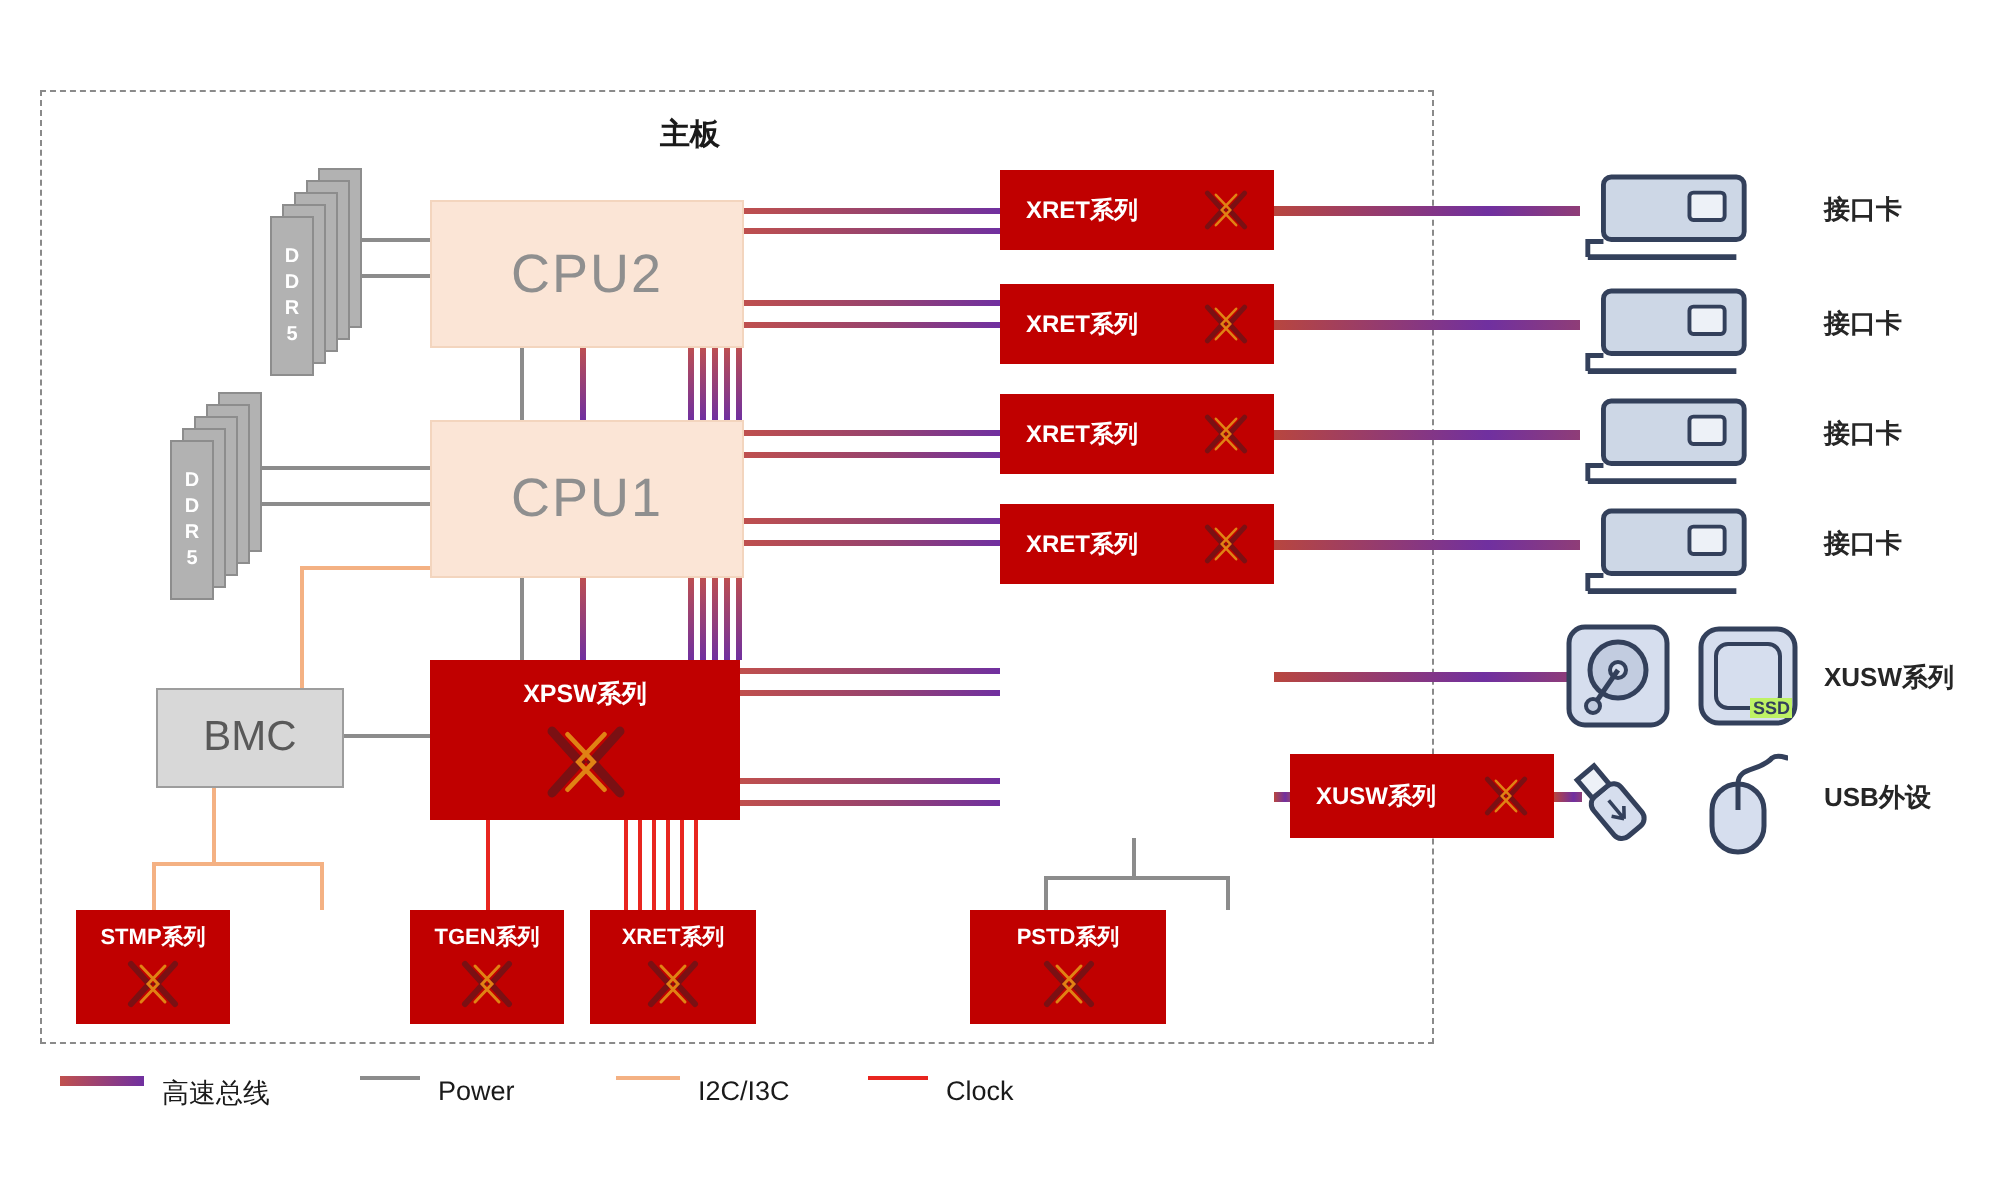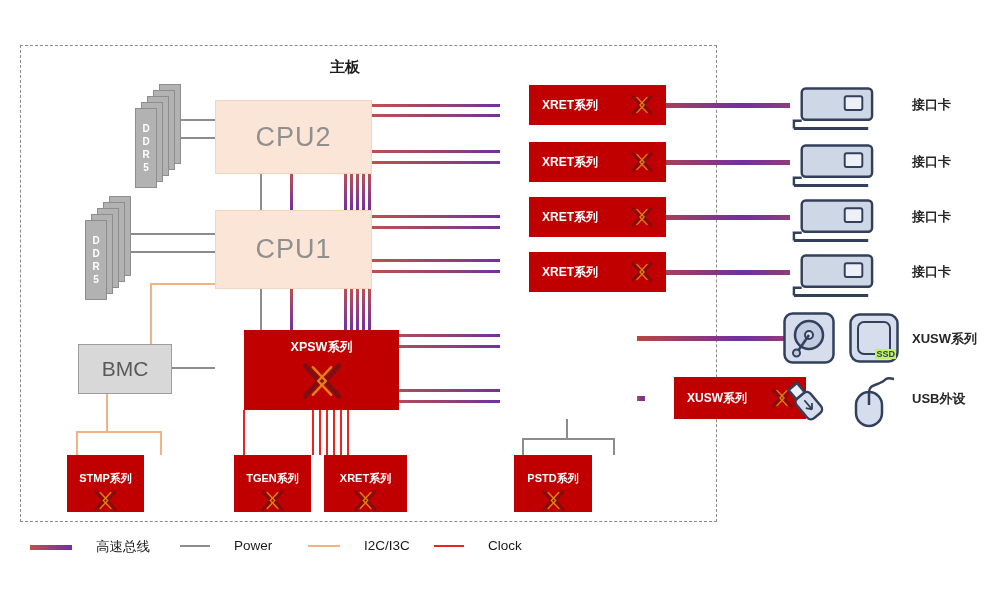--- a/index.html
+++ b/index.html
@@ -10,24 +10,24 @@
   .board-border{position:absolute;left:20px;top:45px;width:695px;height:475px;
                 border:1px dashed #8a8a8a;}
   .board-title{position:absolute;left:305px;top:58px;width:80px;text-align:center;
                font-size:15px;font-weight:600;color:#1a1a1a;}
   
   .cpu{position:absolute;background:#FBE5D6;border:1px solid #F3D5BE;color:#8F8F8F;
        display:flex;align-items:center;justify-content:center;font-size:27px;letter-spacing:1px;}
   .bmc{position:absolute;background:#D8D8D8;border:1px solid #9d9d9d;color:#595959;
        display:flex;align-items:center;justify-content:center;font-size:21px;font-weight:500;}
   
-  .chip{position:absolute;background:#C00000;color:#fff;font-weight:bold;margin-left:29px;}
+  .chip{position:absolute;background:#C00000;color:#fff;font-weight:bold;}
   .chip-mid{display:flex;align-items:center;justify-content:space-between;
             padding:0 10px 0 13px;font-size:12px;}
-  .chip-bottom{display:flex;flex-direction:column;align-items:center;padding-top:16px;
+  .chip-bottom{display:flex;flex-direction:column;align-items:center;padding-top:6px;
                font-size:11px;}
   .chip-big{display:flex;flex-direction:column;align-items:center;padding-top:9px;
             font-size:12.5px;gap:5px;}
   .logo-s{width:28px;height:22px;flex:0 0 auto;}
   .logo-b{width:33px;height:26px;margin-top:3px;}
   .logo-xl{width:50px;height:40px;}
   
   .ddr-rect{position:absolute;width:22px;height:80px;background:#B2B2B2;border:1px solid #8d8d8d;box-sizing:border-box;}
   .ddr-text{position:absolute;width:22px;height:80px;display:flex;align-items:center;justify-content:center;
             font-size:10px;font-weight:bold;color:#fff;line-height:13px;word-break:break-all;
@@ -42,21 +42,21 @@
   .vpow{width:2px;background:#8C8C8C;}
   .hi2c{height:2px;background:#F4B183;}
   .vi2c{width:2px;background:#F4B183;}
   .vclk{width:2px;background:#E8251F;}
   
   .dev-label{position:absolute;left:912px;font-size:13px;font-weight:bold;color:#262626;
              white-space:nowrap;}
   .ssd-badge{position:absolute;font-size:9px;font-weight:bold;color:#33405B;background:#bef264;
              padding:0 1px;}
   
-  .legend-item{position:absolute;top:538px;display:flex;align-items:center;gap:24px;
+  .legend-item{position:absolute;top:538px;display:flex;align-items:flex-start;gap:9px;
                font-size:13.5px;color:#1a1a1a;}
   .sw{display:inline-block;}
   .sw-bus{width:42px;height:5px;background:linear-gradient(90deg,#C0504D,#7030A0);}
   .sw-pow{width:30px;height:2px;background:#8C8C8C;}
   .sw-i2c{width:32px;height:2px;background:#F4B183;}
   .sw-clk{width:30px;height:2px;background:#E8251F;}
 </style>
 </head>
 <body>
 
@@ -254,21 +254,21 @@
     <svg class="logo-b">
         <use href="#chip-logo" xlink:href="#chip-logo"></use>
       </svg>
   </div>
   <div class="chip chip-bottom" style="left:295px;top:455px;width:83px;height:57px;box-sizing:border-box">
     <span>XRET系列</span>
     <svg class="logo-b">
         <use href="#chip-logo" xlink:href="#chip-logo"></use>
       </svg>
   </div>
-  <div class="chip chip-bottom" style="left:485px;top:455px;width:78px;height:57px;box-sizing:border-box">
+  <div class="chip chip-bottom" style="left:485px;top:455px;width:98px;height:57px;box-sizing:border-box">
     <span>PSTD系列</span>
     <svg class="logo-b">
         <use href="#chip-logo" xlink:href="#chip-logo"></use>
       </svg>
   </div>
 
   <svg class="abs" style="left:790px;top:85px" width="86" height="48" viewBox="0 0 88 48">
       <use href="#card-sym" xlink:href="#card-sym"></use>
     </svg>
   <svg class="abs" style="left:790px;top:142px" width="86" height="48" viewBox="0 0 88 48">

